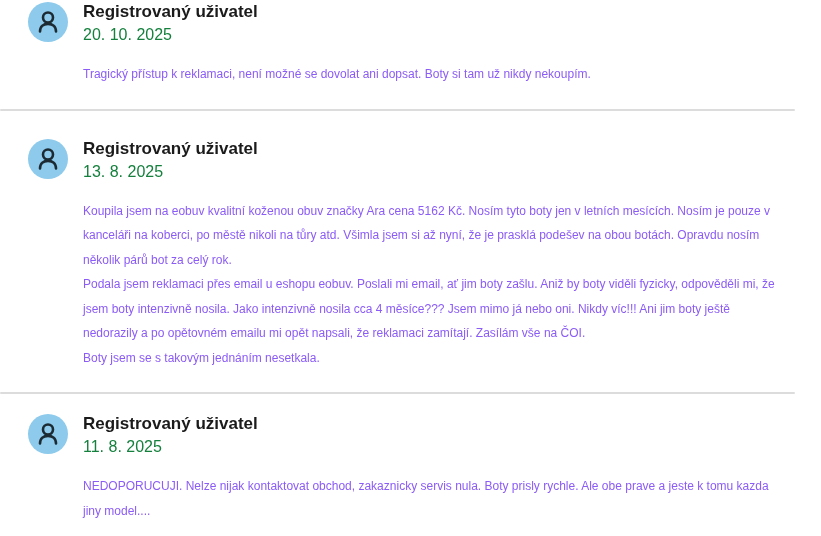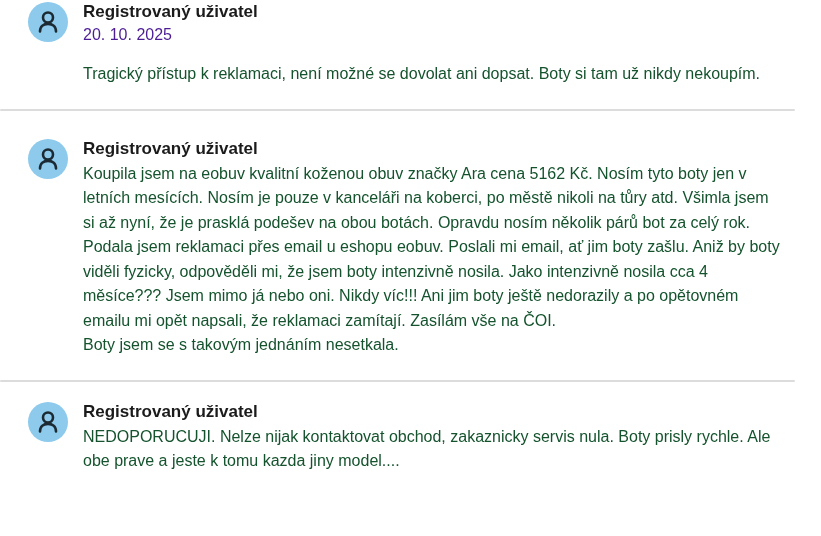--- a/index.html
+++ b/index.html
@@ -49,27 +49,27 @@
     margin: 0 0 3px 0;
     font-size: 17px;
     line-height: 20px;
     font-weight: 700;
     color: #1b1b1b;
   }
   .review-date {
     margin: 0 0 17px 0;
     font-size: 16px;
     line-height: 20px;
-    color: #4c1d95;
+    color: #15803d;
   }
   .review-text p {
     margin: 0;
-    font-size: 16px;
+    font-size: 12px;
     line-height: 24.5px;
-    color: #14532d;
+    color: #8b5cf6;
     max-width: 700px;
   }
   .divider {
     height: 2px;
     background: #dcdcdc;
     margin: 0 26px 0 0;
     border-radius: 1px;
   }
 </style>
 </head>
@@ -97,38 +97,40 @@
 
   <article class="review second">
     <div class="avatar" style="background: rgb(141, 202, 236);">
       <svg width="40" height="40" viewBox="0 0 40 40" aria-hidden="true">
         <circle cx="20" cy="15.5" r="5" fill="none" stroke="#1c2b33" stroke-width="2.6"></circle>
         <path d="M12 29.5 c0 -5.2 3.6 -7.6 8 -7.6 s8 2.4 8 7.6" fill="none" stroke="#1c2b33" stroke-width="2.6" stroke-linecap="round"></path>
       </svg>
     </div>
     <div class="review-content">
       <h3 class="review-author">Registrovaný uživatel</h3>
+      <div class="review-date">13. 8. 2025</div>
       <div class="review-text">
         <p>Koupila jsem na eobuv kvalitní koženou obuv značky Ara cena 5162 Kč. Nosím tyto boty jen v letních mesících. Nosím je pouze v kanceláři na koberci, po městě nikoli na tůry atd. Všimla jsem si až nyní, že je prasklá podešev na obou botách. Opravdu nosím několik párů bot za celý rok.</p>
         <p>Podala jsem reklamaci přes email u eshopu eobuv. Poslali mi email, ať jim boty zašlu. Aniž by boty viděli fyzicky, odpověděli mi, že jsem boty intenzivně nosila. Jako intenzivně nosila cca 4 měsíce??? Jsem mimo já nebo oni. Nikdy víc!!! Ani jim boty ještě nedorazily a po opětovném emailu mi opět napsali, že reklamaci zamítají. Zasílám vše na ČOI.</p>
         <p>Boty jsem se s takovým jednáním nesetkala.</p>
       </div>
     </div>
   </article>
 
   <div class="divider" style="background: rgb(220, 220, 220);"></div>
 
   <article class="review third">
     <div class="avatar" style="background: rgb(141, 202, 236);">
       <svg width="40" height="40" viewBox="0 0 40 40" aria-hidden="true">
         <circle cx="20" cy="15.5" r="5" fill="none" stroke="#1c2b33" stroke-width="2.6"></circle>
         <path d="M12 29.5 c0 -5.2 3.6 -7.6 8 -7.6 s8 2.4 8 7.6" fill="none" stroke="#1c2b33" stroke-width="2.6" stroke-linecap="round"></path>
       </svg>
     </div>
     <div class="review-content">
       <h3 class="review-author">Registrovaný uživatel</h3>
+      <div class="review-date">11. 8. 2025</div>
       <div class="review-text">
         <p>NEDOPORUCUJI. Nelze nijak kontaktovat obchod, zakaznicky servis nula. Boty prisly rychle. Ale obe prave a jeste k tomu kazda jiny model....</p>
       </div>
     </div>
   </article>
 
 </div>
 
 </body></html>

